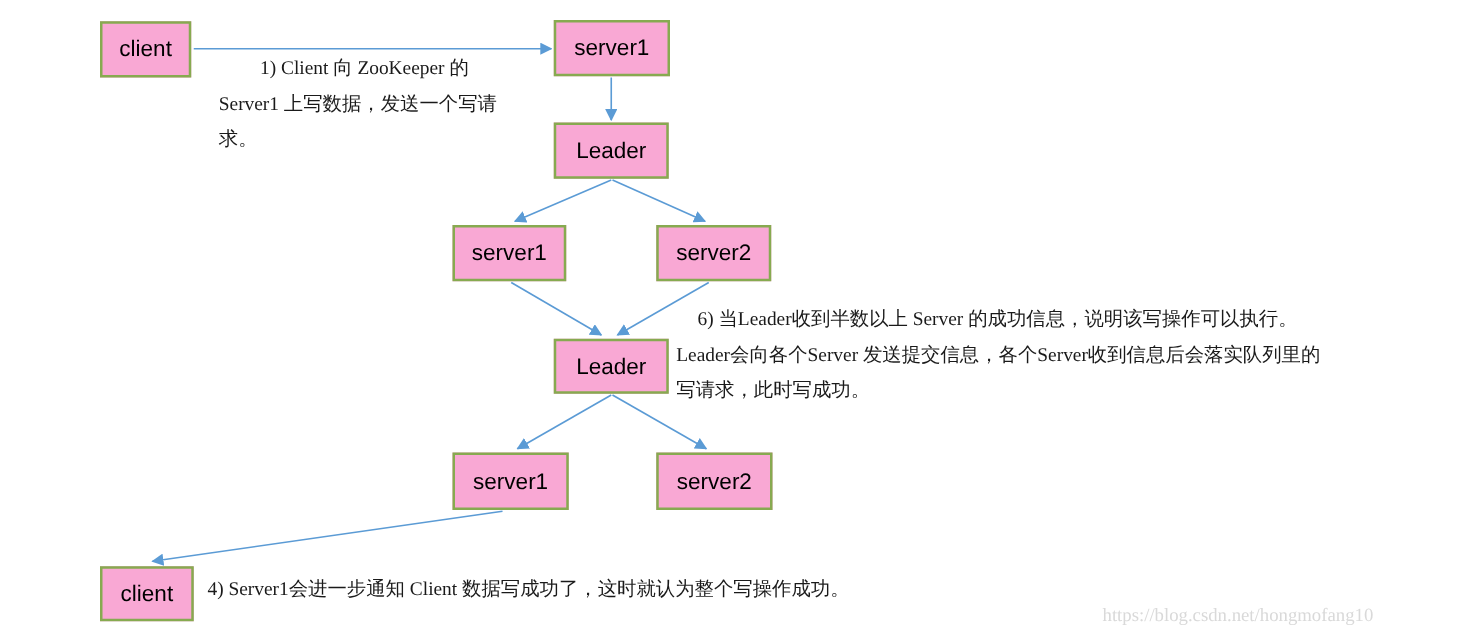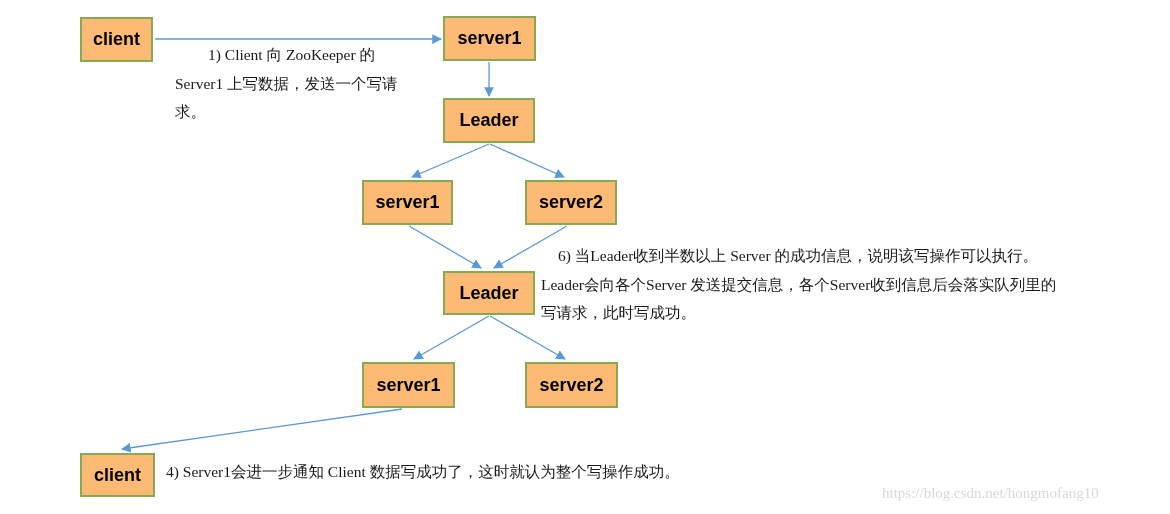--- a/index.html
+++ b/index.html
@@ -14,26 +14,26 @@
     width:1170px;
     height:514px;
     background:#ffffff;
     overflow:hidden;
     font-family:"Liberation Sans", sans-serif;
   }
   .node{
     position:absolute;
     box-sizing:border-box;
     border:2px solid var(--box-border);
-    background:#fdba74;
+    background:#f9a8d4;
     display:flex;
     align-items:center;
     justify-content:center;
     font-family:"Liberation Sans","DejaVu Sans",sans-serif;
-    font-weight:bold;
+    font-weight:normal;
     font-size:18px;
     color:var(--label-color);
     z-index:2;
   }
   .annotation{
     position:absolute;
     font-family:"Liberation Serif","DejaVu Serif",serif;
     font-size:15.5px;
     line-height:28.5px;
     color:#1a1a1a;

